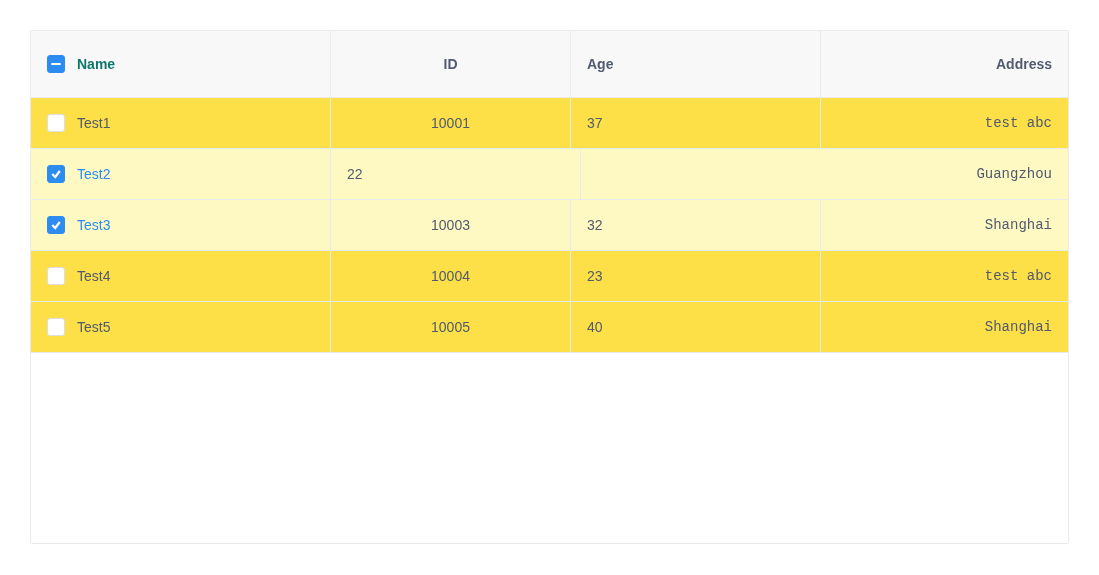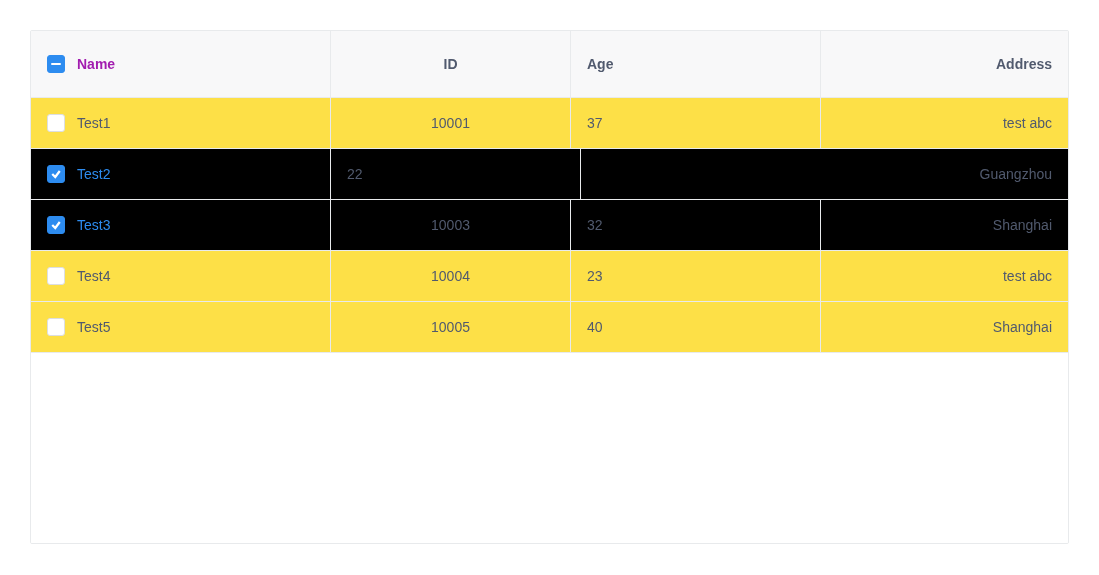--- a/index.html
+++ b/index.html
@@ -25,21 +25,21 @@
       border-bottom: 1px solid #e8eaec;
     }
     .table-body-rows {
     }
     .table-row {
       display: flex;
       border-bottom: 1px solid #e8eaec;
       background: #fde047;
     }
     .table-row.selected {
-      background: #000000;
+      background: #fef9c3;
     }
     .table-row.selected .name-cell {
       color: #2d8cf0;
     }
     .header-cell {
       padding: 24px 16px;
       font-weight: 700;
       color: #515a6e;
       border-right: 1px solid #e8eaec;
       display: flex;
@@ -50,20 +50,21 @@
     }
     .body-cell {
       padding: 16px 16px;
       border-right: 1px solid #e8eaec;
       display: flex;
       align-items: center;
       color: #515a6e;
     }
     .body-cell:last-child {
       border-right: none;
+      font-family: Liberation Mono, monospace;
     }
     .col-name {
       width: 300px;
       flex-shrink: 0;
     }
     .col-id {
       width: 240px;
       flex-shrink: 0;
       justify-content: center;
     }
@@ -103,21 +104,21 @@
       stroke: #fff;
       stroke-width: 3;
     }
     .checkbox.indeterminate .dash {
       width: 10px;
       height: 2px;
       background: #fff;
       border-radius: 1px;
     }
     .header-name-text {
-      color: #a21caf;
+      color: #0f766e;
     }
     .table-body-empty {
       height: 190px;
       background: #fff;
     }
   </style>
 </head>
 <body>
 
 <div class="table-wrapper">

